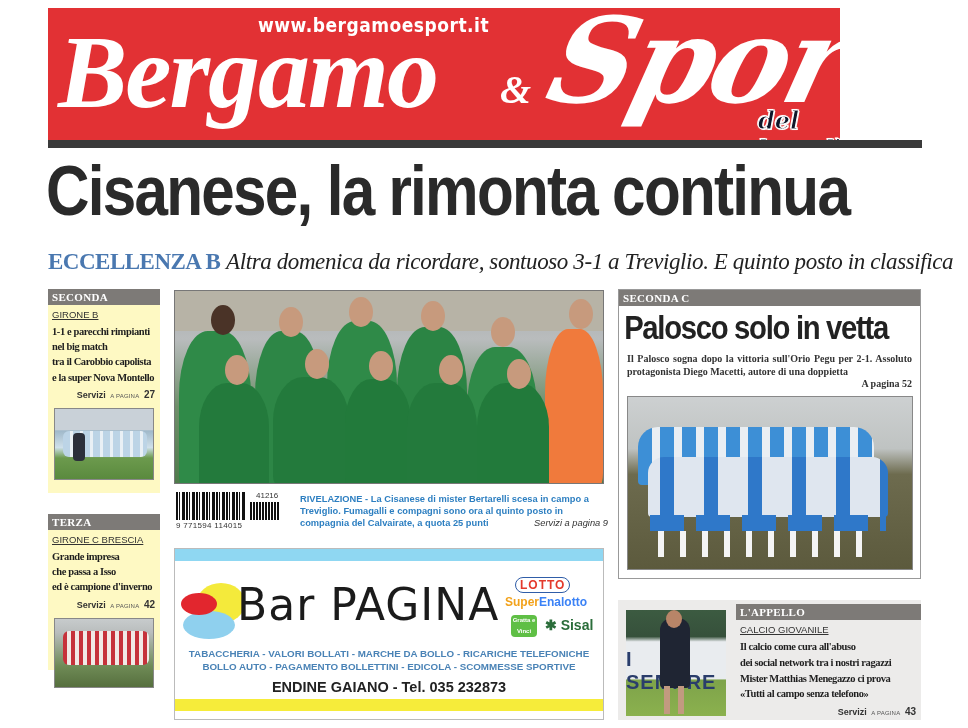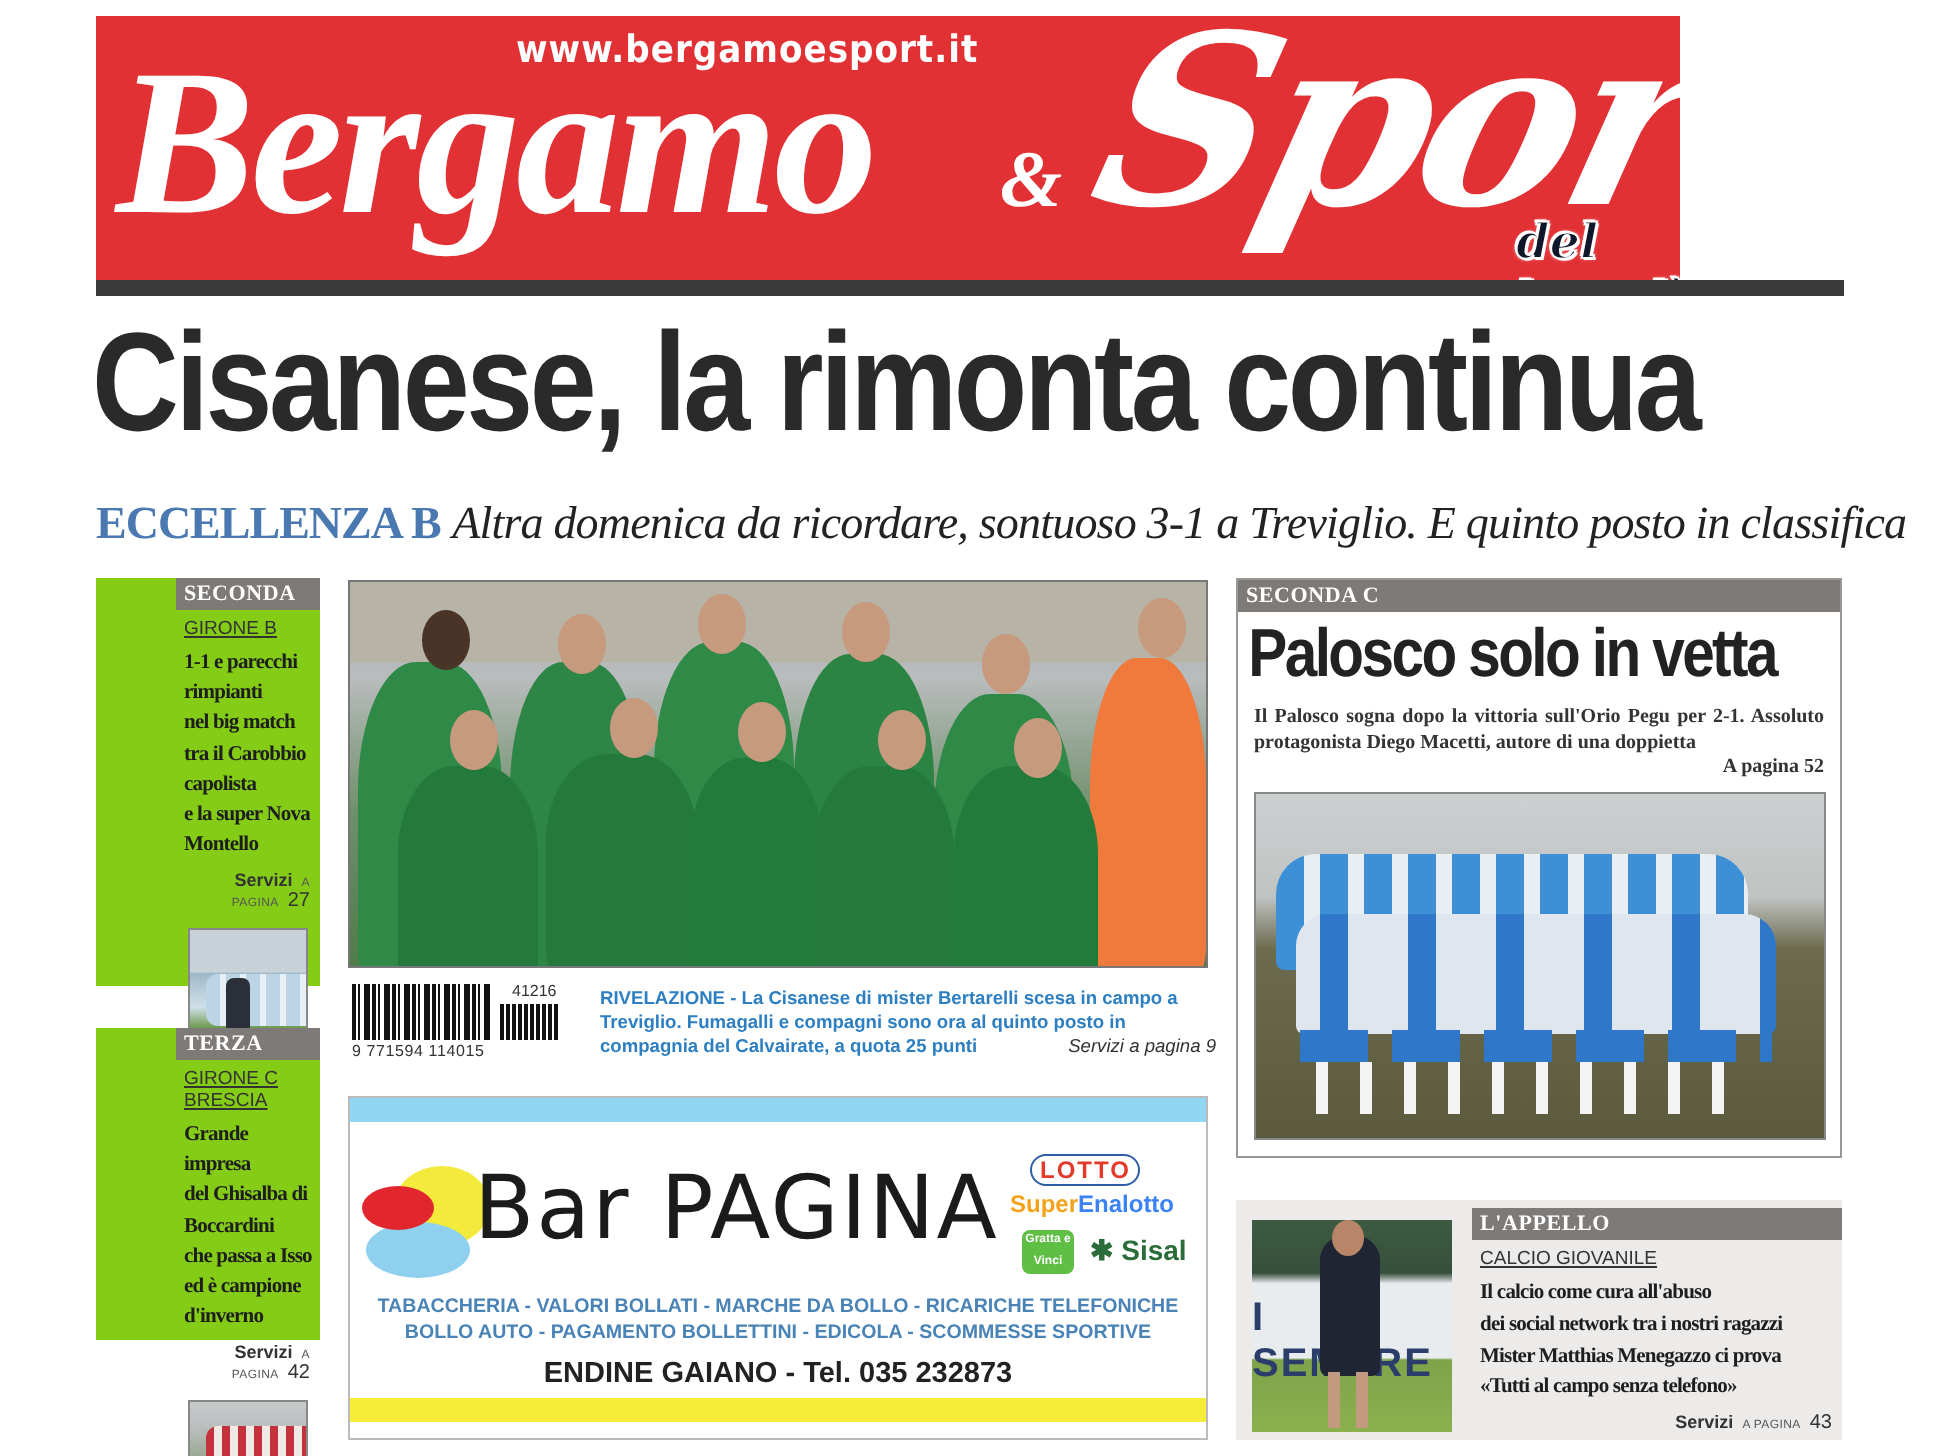--- a/index.html
+++ b/index.html
@@ -15,28 +15,28 @@
   .brand-lunedi { position: absolute; left: 710px; top: 98px; color: #e23134; font-family: "DejaVu Serif", serif; font-style: italic; font-weight: bold; font-size: 24px; -webkit-text-stroke: 1px #fff; text-shadow: 0 0 2px #fff, 1px 1px 0 #fff, -1px -1px 0 #fff; color: #fff; }
   .brand-lunedi span { color: #0f172a; margin-top: 23px; }
 
   
   .headline { position: absolute; left: 46px; top: 156px; width: 880px; font-family: "Liberation Sans", sans-serif; font-weight: bold; font-size: 70px; color: #2a2a2a; letter-spacing: -2px; line-height: 1; transform: scaleX(0.86); transform-origin: left; white-space: nowrap; }
   .subhead { position: absolute; left: 48px; top: 250px; width: 880px; white-space: nowrap; font-family: "Liberation Serif", serif; font-size: 23px; line-height: 1; }
   .subhead .kicker { color: #4a78b0; font-weight: bold; letter-spacing: -0.5px; }
   .subhead .deck { color: #222; font-style: italic; letter-spacing: -0.4px; }
 
   
-  .sidebox { position: absolute; left: 48px; width: 112px; background: #84cc16; padding-left: 40px; }
+  .sidebox { position: absolute; left: 48px; width: 112px; background: #fef9c3; }
   .box-head { background: #7d7a77; color: #fff; font-family: "Liberation Serif", serif; font-weight: bold; font-size: 11px; padding: 2px 4px; letter-spacing: 0.3px; }
   .box-sub { color: #333; font-size: 9.5px; text-decoration: underline; padding: 4px 4px 2px; }
   .box-text { font-family: "Liberation Serif", serif; font-weight: bold; font-size: 10.5px; color: #1e1e1e; line-height: 1.45; padding: 2px 4px; letter-spacing: -0.4px; }
   .box-ref { text-align: right; padding: 2px 5px 4px; font-size: 9px; color: #333; }
   .box-ref .serv { font-weight: bold; }
   .box-ref .ap { font-size: 6px; letter-spacing: 0.2px; color: #555; margin: 0 2px; }
-  .box-ref .num { font-weight: normal; font-size: 10px; }
+  .box-ref .num { font-weight: bold; font-size: 10px; }
   .thumb { margin: 4px 6px 6px; height: 72px; border: 1px solid #888; position: relative; overflow: hidden; }
 
   
   .main-photo { position: absolute; left: 174px; top: 290px; width: 430px; height: 194px; border: 1px solid #777; overflow: hidden; background: linear-gradient(#a9adaf 0%, #b9bcbd 25%, #6f8f6a 60%, #4f7b4b 100%); }
   .player { position: absolute; border-radius: 40% 40% 10% 10%; }
   .head { position: absolute; width: 24px; height: 30px; border-radius: 50%; background: #c79a7d; }
 
   
   .barcode { position: absolute; left: 176px; top: 490px; width: 110px; height: 42px; }
   .bars { position: absolute; left: 0; top: 2px; width: 70px; height: 28px; background: repeating-linear-gradient(90deg, #111 0 2px, #fff 2px 3px, #111 3px 4px, #fff 4px 6px, #111 6px 9px, #fff 9px 10px); }
@@ -111,21 +111,20 @@
     <div style="position:absolute;left:8px;top:22px;width:84px;height:26px;background:repeating-linear-gradient(90deg,#bcd4e6 0 7px,#e9f0f5 7px 10px);border-radius:6px;"></div>
     <div style="position:absolute;left:18px;top:24px;width:12px;height:28px;background:#2b2f3a;border-radius:4px;"></div>
   </div>
 </div>
 
 <div class="sidebox" style="top:514px;height:156px;">
   <div class="box-head">TERZA</div>
   <div class="box-sub">GIRONE C BRESCIA</div>
   <div class="box-text">
     <div>Grande impresa</div>
-    <div>del Ghisalba di Boccardini</div>
     <div>che passa a Isso</div>
     <div>ed è campione d'inverno</div>
   </div>
   <div class="box-ref">
     <span class="serv">Servizi</span>
     <span class="ap">A PAGINA</span>
     <span class="num">42</span>
   </div>
   <div class="thumb" style="height:70px;background:linear-gradient(#c7cbcc 0%,#b9bdbd 20%,#6e8a55 70%,#566f3e 100%);">
     <div style="position:absolute;left:8px;top:12px;width:86px;height:34px;background:repeating-linear-gradient(90deg,#c6323b 0 4px,#f1e9e6 4px 8px);border-radius:6px;"></div>

